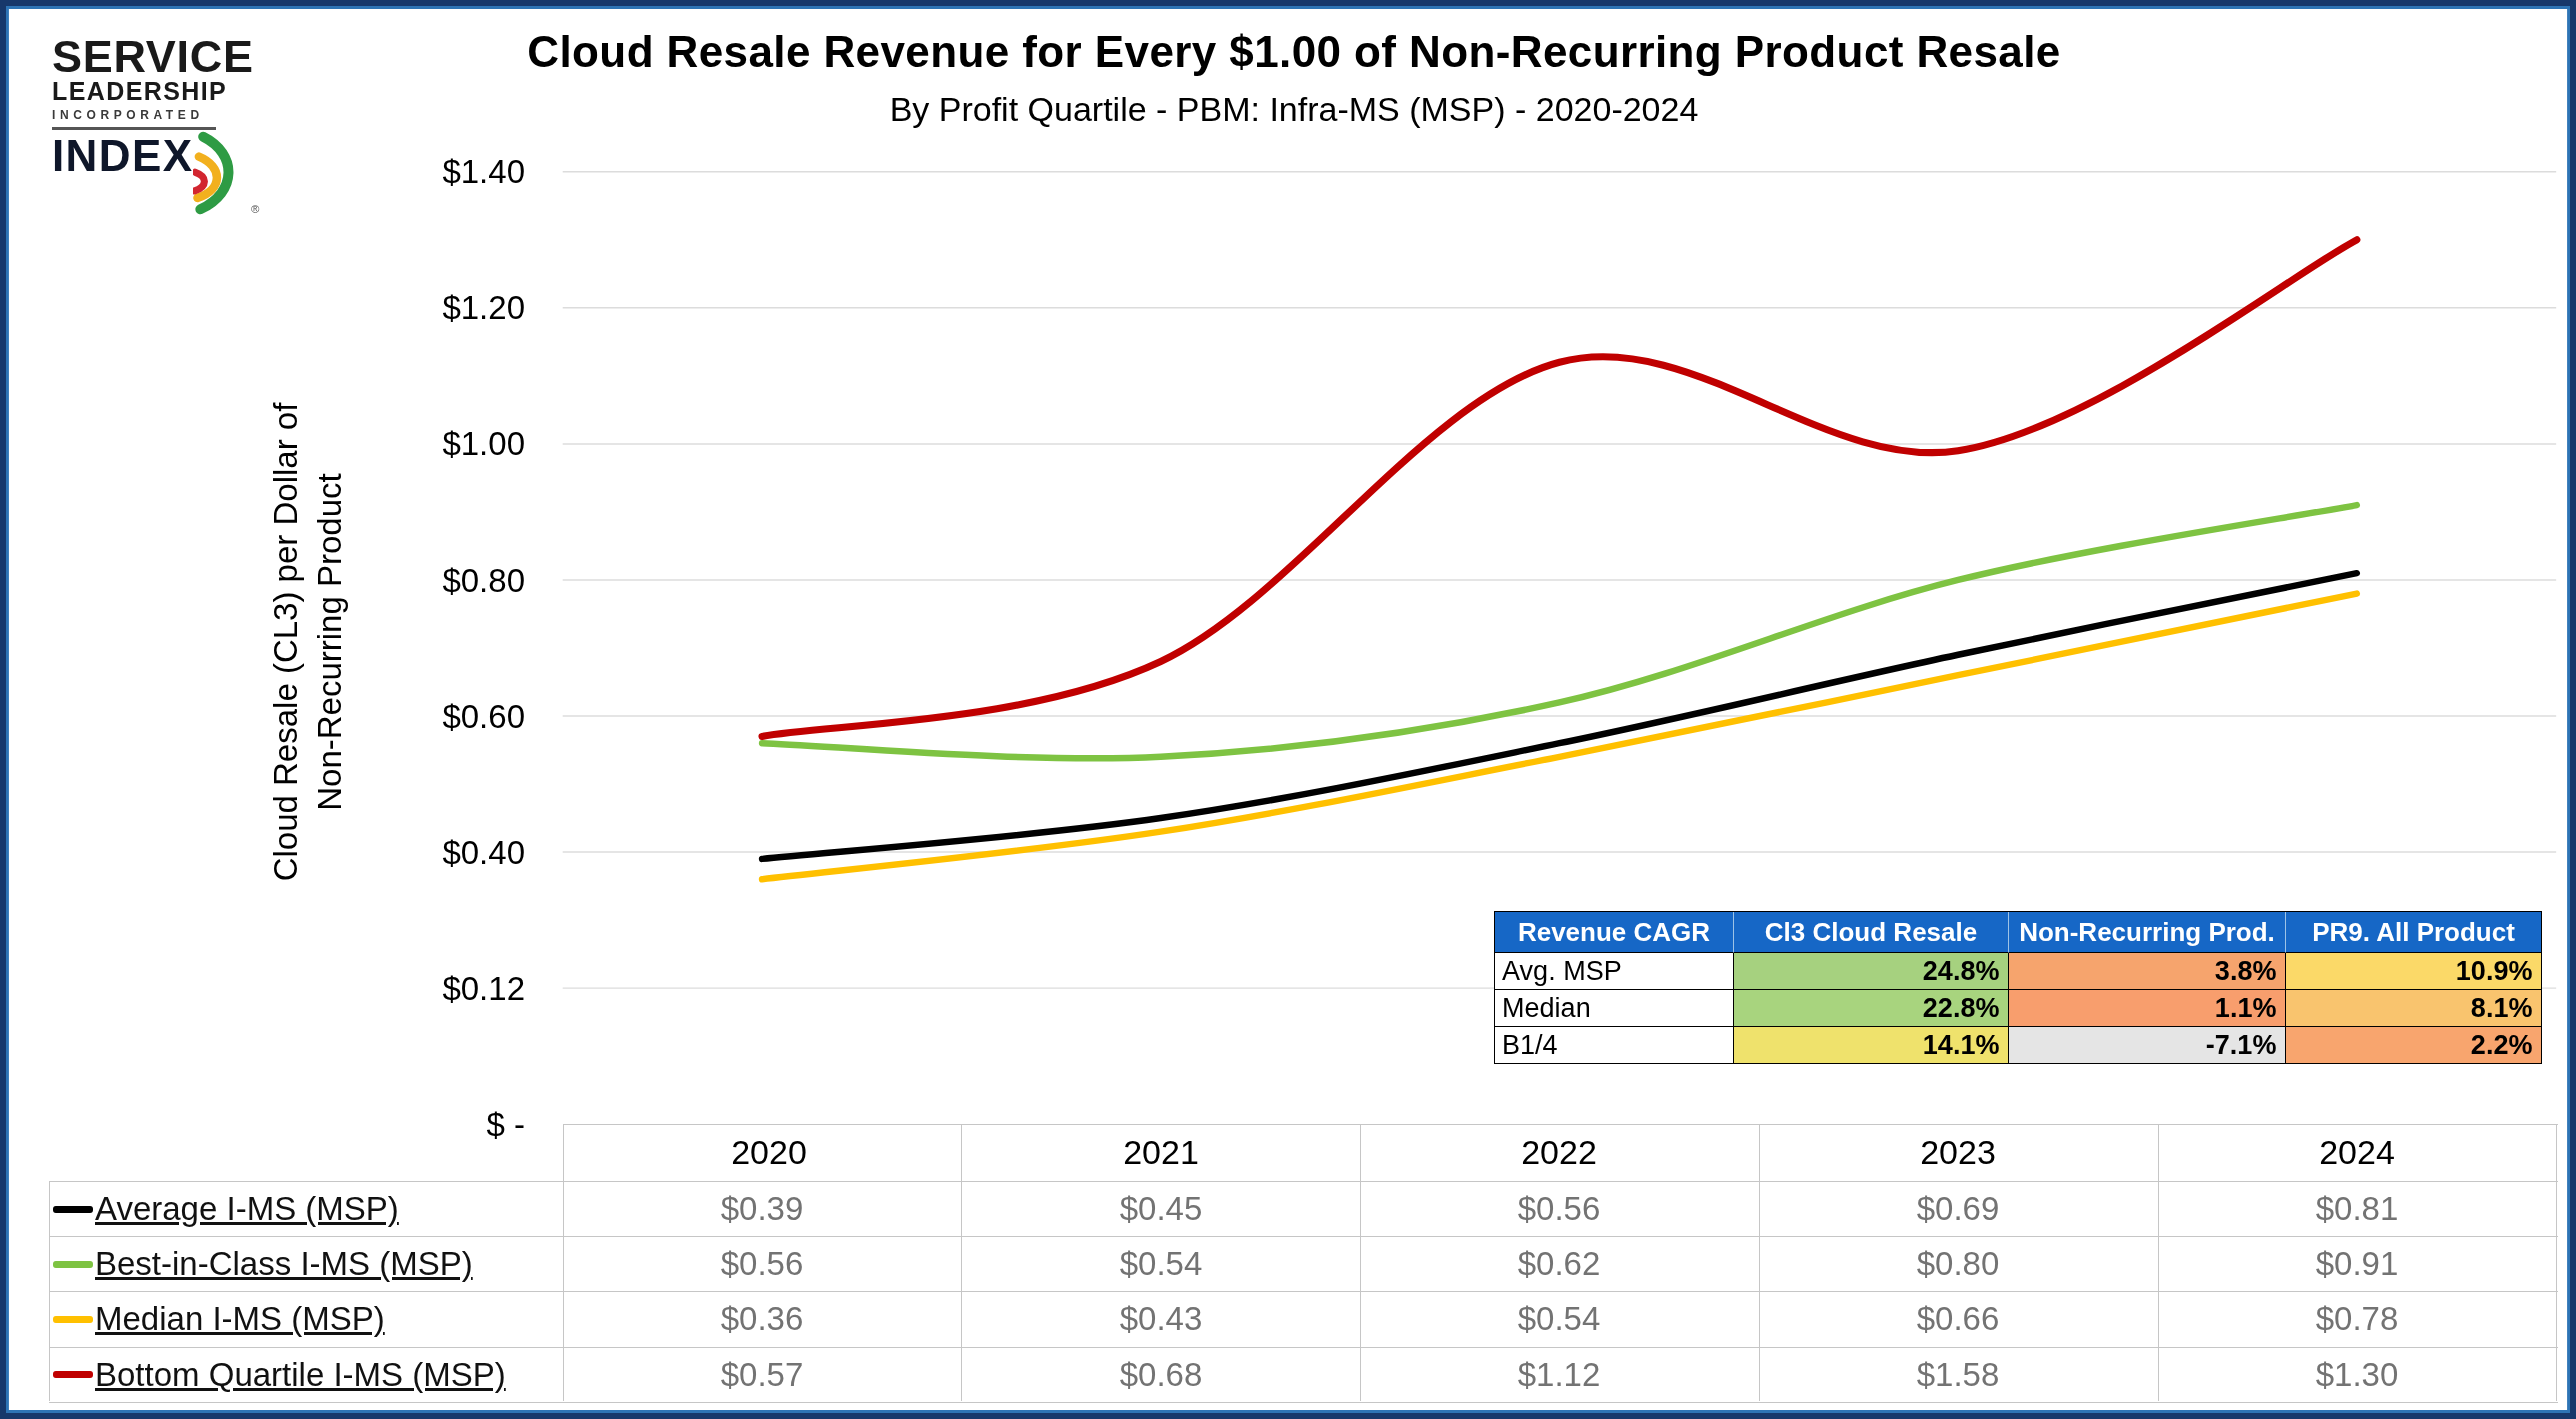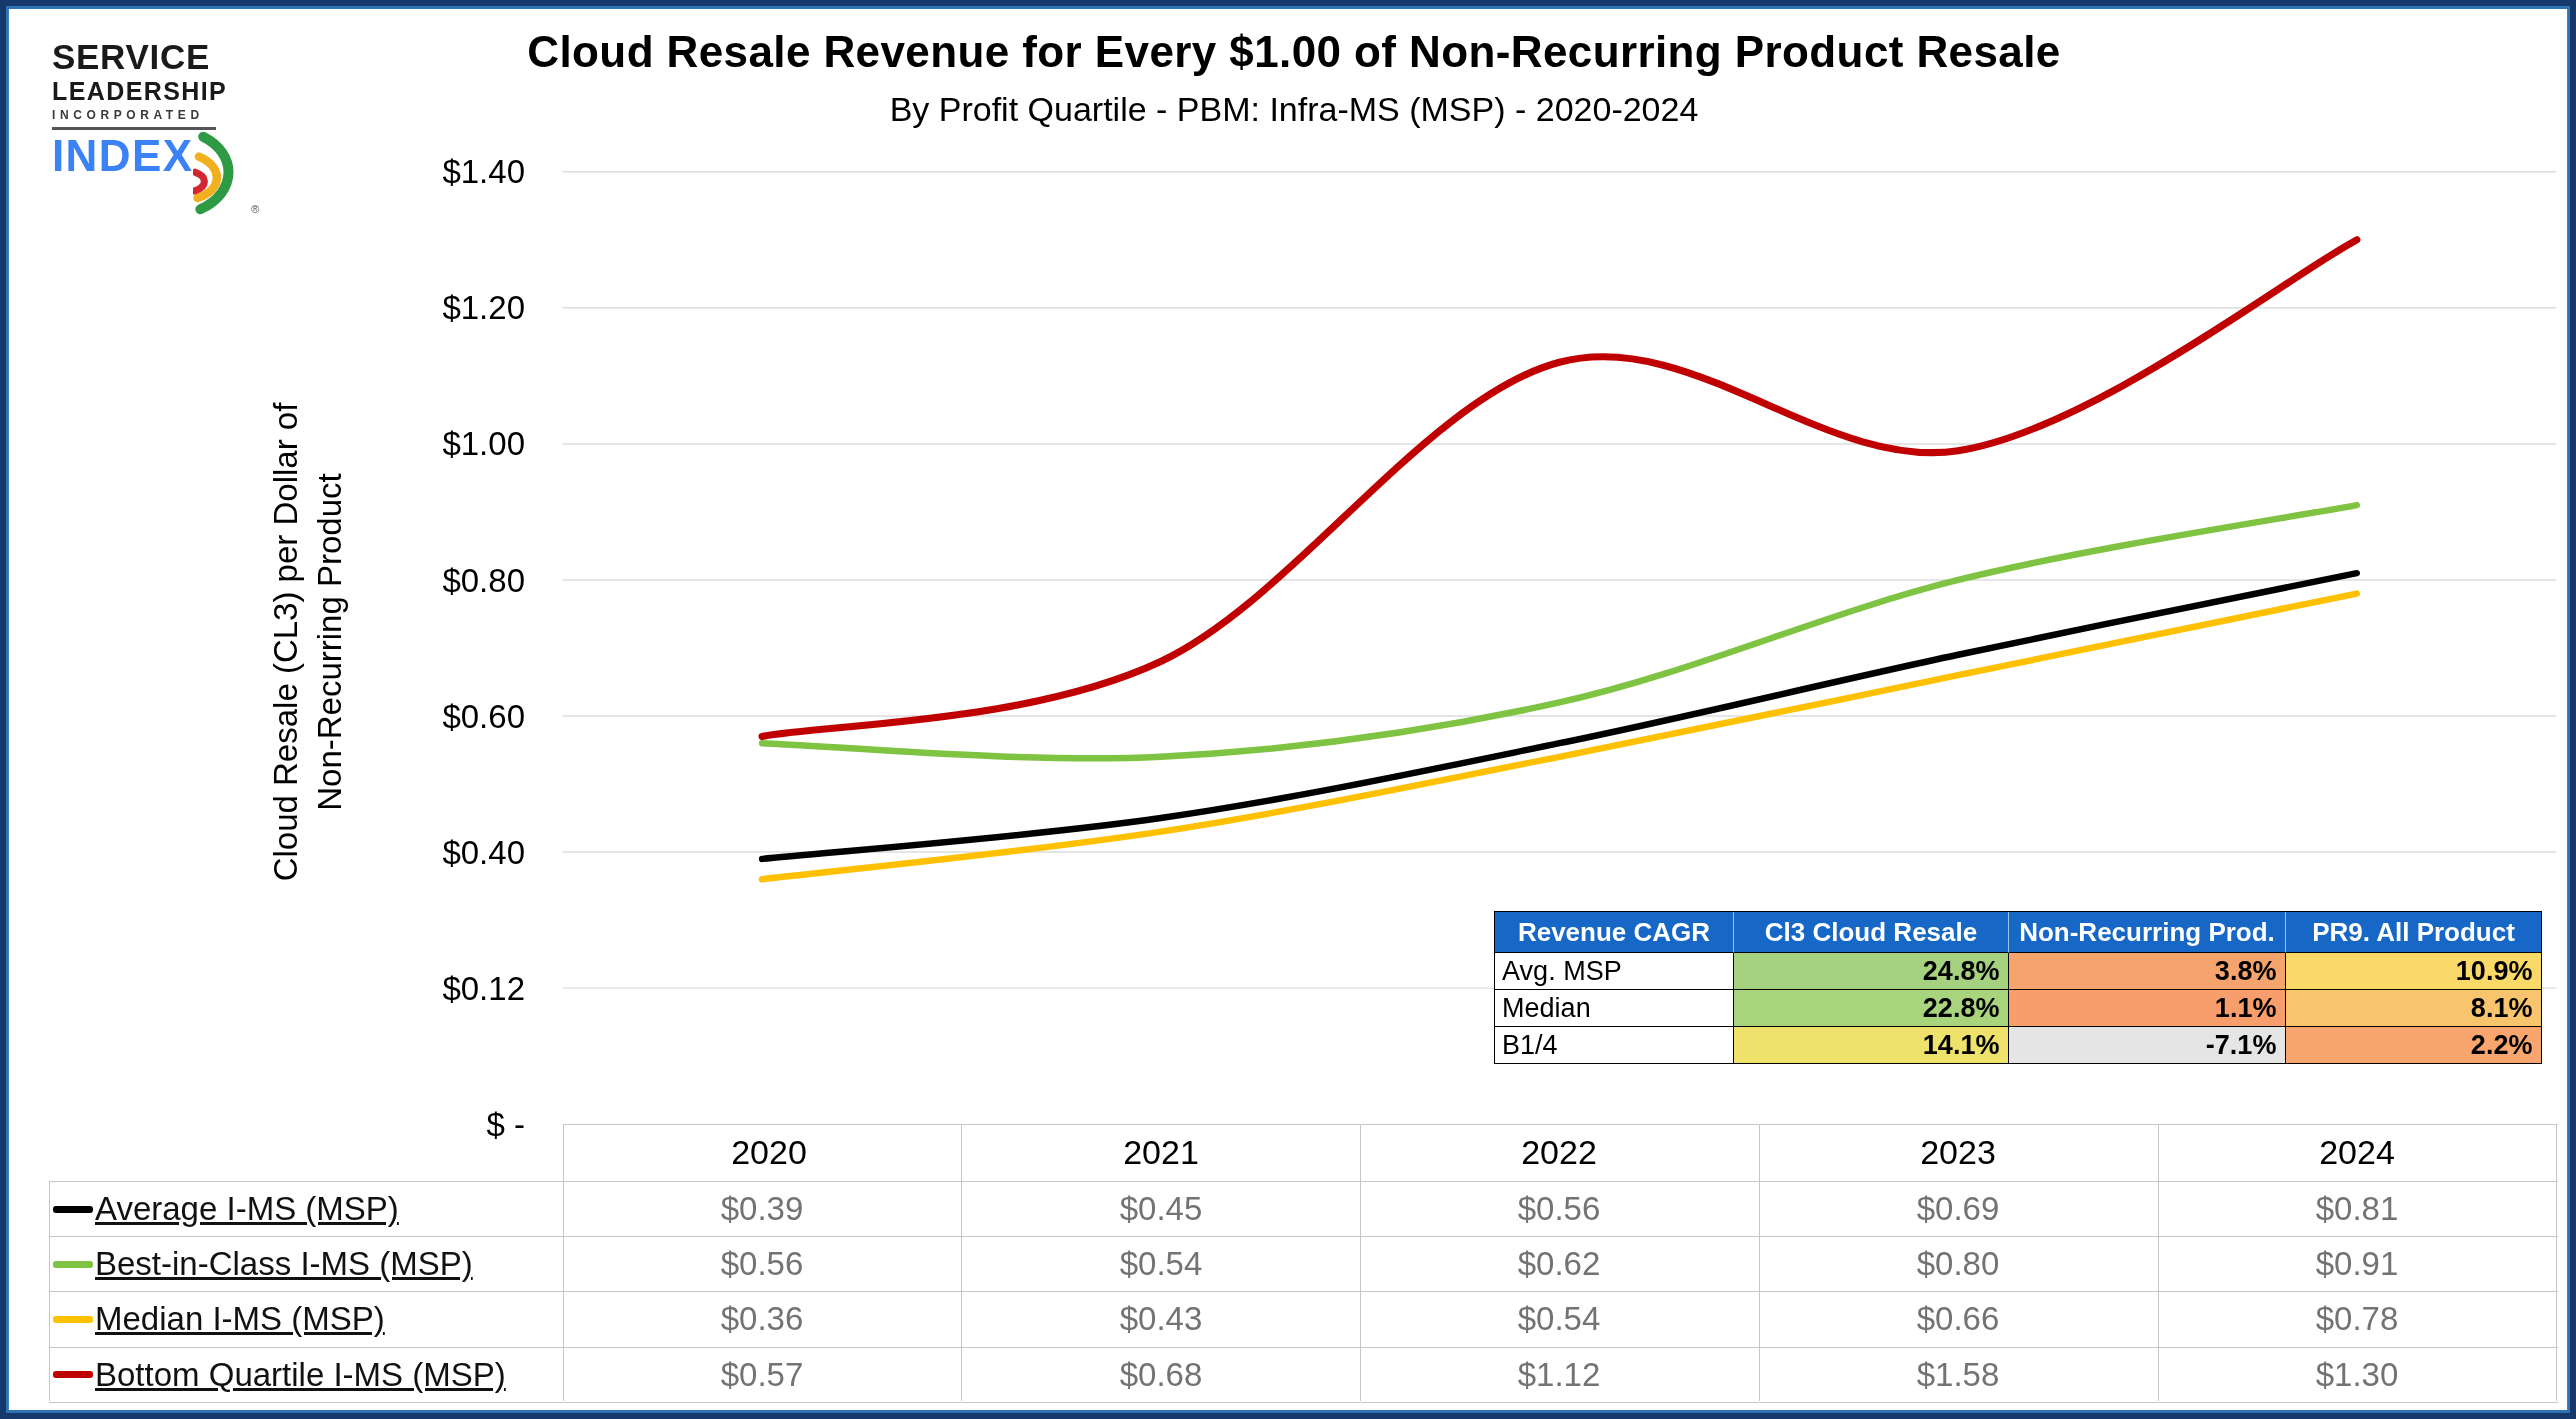--- a/index.html
+++ b/index.html
@@ -5,26 +5,26 @@
   html,body{margin:0;padding:0;background:#fff;}
   body{width:2576px;height:1419px;position:relative;font-family:"Liberation Sans",sans-serif;color:#000;}
   .frame{position:absolute;inset:0;border:6.4px solid #17386B;box-shadow:inset 0 0 0 2.9px #2E74B5;background:#fff;box-sizing:border-box;}
 
   
   .title{position:absolute;top:21.4px;left:0;width:2576px;text-align:center;font-size:44px;font-weight:700;letter-spacing:0.4px;}
   .subtitle{position:absolute;top:84px;left:0;width:2576px;text-align:center;font-size:34px;font-weight:400;}
 
   
   .logo{position:absolute;left:46px;top:31px;width:243px;}
-  .logo .service{font-size:35px;font-weight:700;letter-spacing:0.7px;line-height:40px;color:#1a1a1a;}
+  .logo .service{font-size:45px;font-weight:700;letter-spacing:0.7px;line-height:40px;color:#1a1a1a;}
   .logo .leadership{font-size:25px;font-weight:700;letter-spacing:1.4px;line-height:29px;color:#1a1a1a;}
   .logo .incorporated{font-size:12px;font-weight:600;letter-spacing:4.6px;line-height:18.6px;color:#3a3a3a;}
   .logo .rule{width:164px;height:2.1px;background:#555;margin:2.9px 0 1.4px 0;}
   .logo .index-row{display:flex;align-items:flex-start;}
-  .logo .index{font-size:44px;font-weight:700;letter-spacing:1.4px;color:#3b82f6;line-height:50px;}
+  .logo .index{font-size:44px;font-weight:700;letter-spacing:1.4px;color:#0f172a;line-height:50px;}
   .logo .reg{font-size:11.4px;color:#555;align-self:flex-end;margin-left:1.4px;}
 
   
   .y-title{position:absolute;left:-50px;top:586px;width:715px;height:100px;transform:rotate(-90deg);
            text-align:center;font-size:33px;line-height:44px;color:#000;}
 
   
   .ytick{position:absolute;width:157px;text-align:right;font-size:33px;line-height:43px;color:#000;}
 
   

